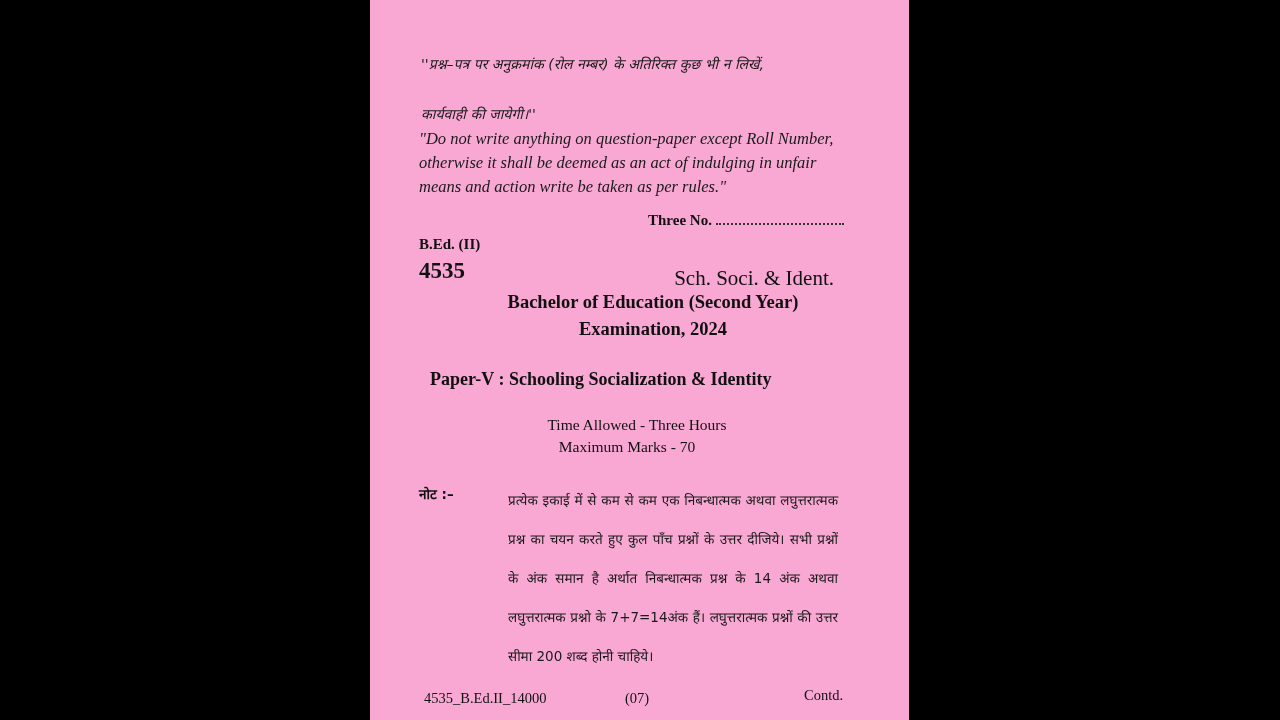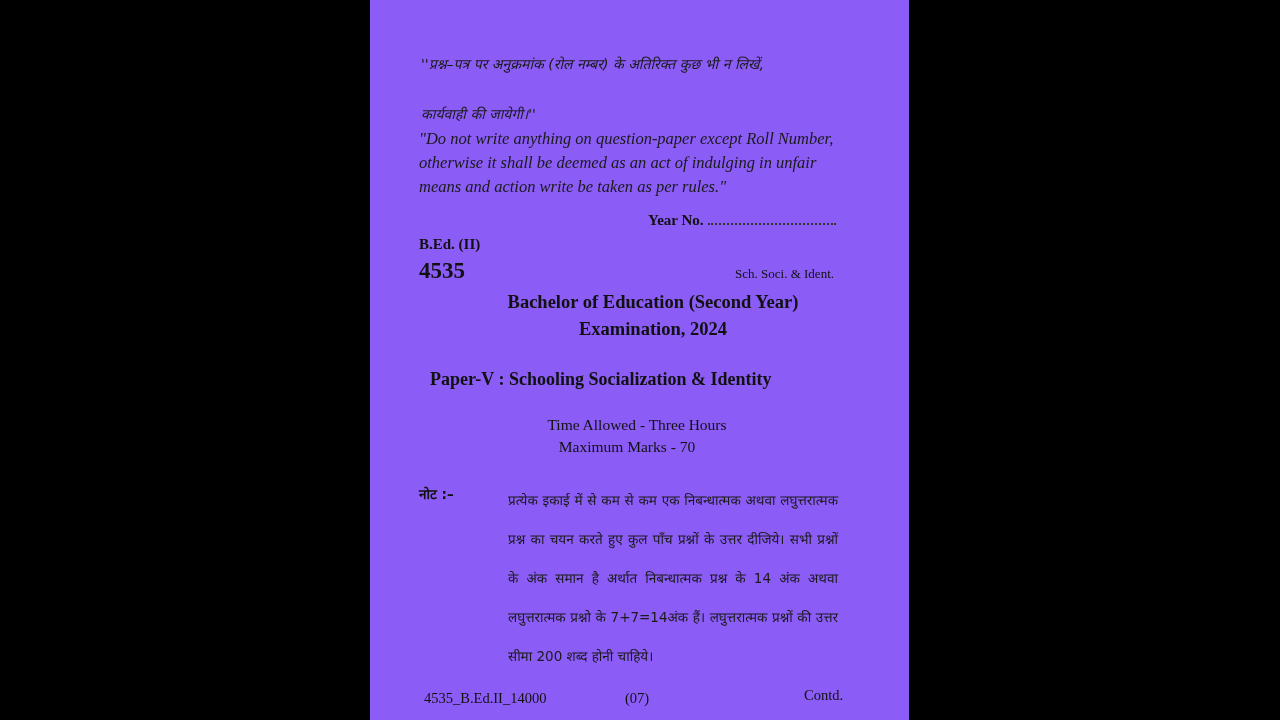--- a/index.html
+++ b/index.html
@@ -9,21 +9,21 @@
       height: 720px;
       background: #000000;
       overflow: hidden;
     }
     .page {
       position: absolute;
       left: 370px;
       top: 0;
       width: 539px;
       height: 720px;
-      background: #8b5cf6;
+      background: #f9a8d4;
       color: #111111;
       font-family: "Liberation Serif", "DejaVu Serif", serif;
     }
     .abs { position: absolute; white-space: nowrap; }
     .hindi-warn {
       font-family: "DejaVu Sans", sans-serif;
       font-style: italic;
       font-size: 14px;
       line-height: 24px;
       color: #1a1a1a;
@@ -41,21 +41,21 @@
     }
     .roll .dots {
       display: inline-block;
       width: 128px;
       border-bottom: 2px dotted #333;
       margin-left: 4px;
       vertical-align: baseline;
     }
     .course { left: 49px; top: 236px; font-size: 15px; font-weight: bold; }
     .code { left: 49px; top: 258px; font-size: 23px; font-weight: bold; }
-    .subject-short { right: 75px; top: 266px; font-size: 13px; }
+    .subject-short { right: 75px; top: 266px; font-size: 21px; }
     .title {
       left: 0; width: 514px; text-align: center;
       font-size: 18.5px; font-weight: bold; margin-left: 26px;
     }
     .paper { left: 60px; top: 369px; font-size: 18px; font-weight: bold; }
     .center-text { left: 0; width: 514px; text-align: center; font-size: 15.5px; }
     .note-label {
       left: 49px; top: 485px;
       font-family: "DejaVu Sans", sans-serif;
       font-weight: bold; font-size: 13.5px;
@@ -79,21 +79,21 @@
 <div class="page">
 
   <div class="abs hindi-warn" style="left:51px; top:52px;">''प्रश्न–पत्र पर अनुक्रमांक (रोल नम्बर) के अतिरिक्त कुछ भी न लिखें,</div>
   <div class="abs hindi-warn" style="left:51px; top:102px;">कार्यवाही की जायेगी।''</div>
 
   <div class="abs eng-warn" style="left:49px; top:127px;">"Do not write anything on question-paper except Roll Number,</div>
   <div class="abs eng-warn" style="left:49px; top:151px;">otherwise it shall be deemed as an act of indulging in unfair</div>
   <div class="abs eng-warn" style="left:49px; top:175px;">means and action write be taken as per rules."</div>
 
   <div class="abs roll">
-    <span>Year No.</span><span class="dots"></span>
+    <span>Three No.</span><span class="dots"></span>
   </div>
 
   <div class="abs course">B.Ed. (II)</div>
   <div class="abs code">4535</div>
   <div class="abs subject-short">Sch. Soci. &amp; Ident.</div>
 
   <div class="abs title" style="top:292px;">Bachelor of Education (Second Year)</div>
   <div class="abs title" style="top:319px;">Examination, 2024</div>
 
   <div class="abs paper">Paper-V : Schooling Socialization &amp; Identity</div>

